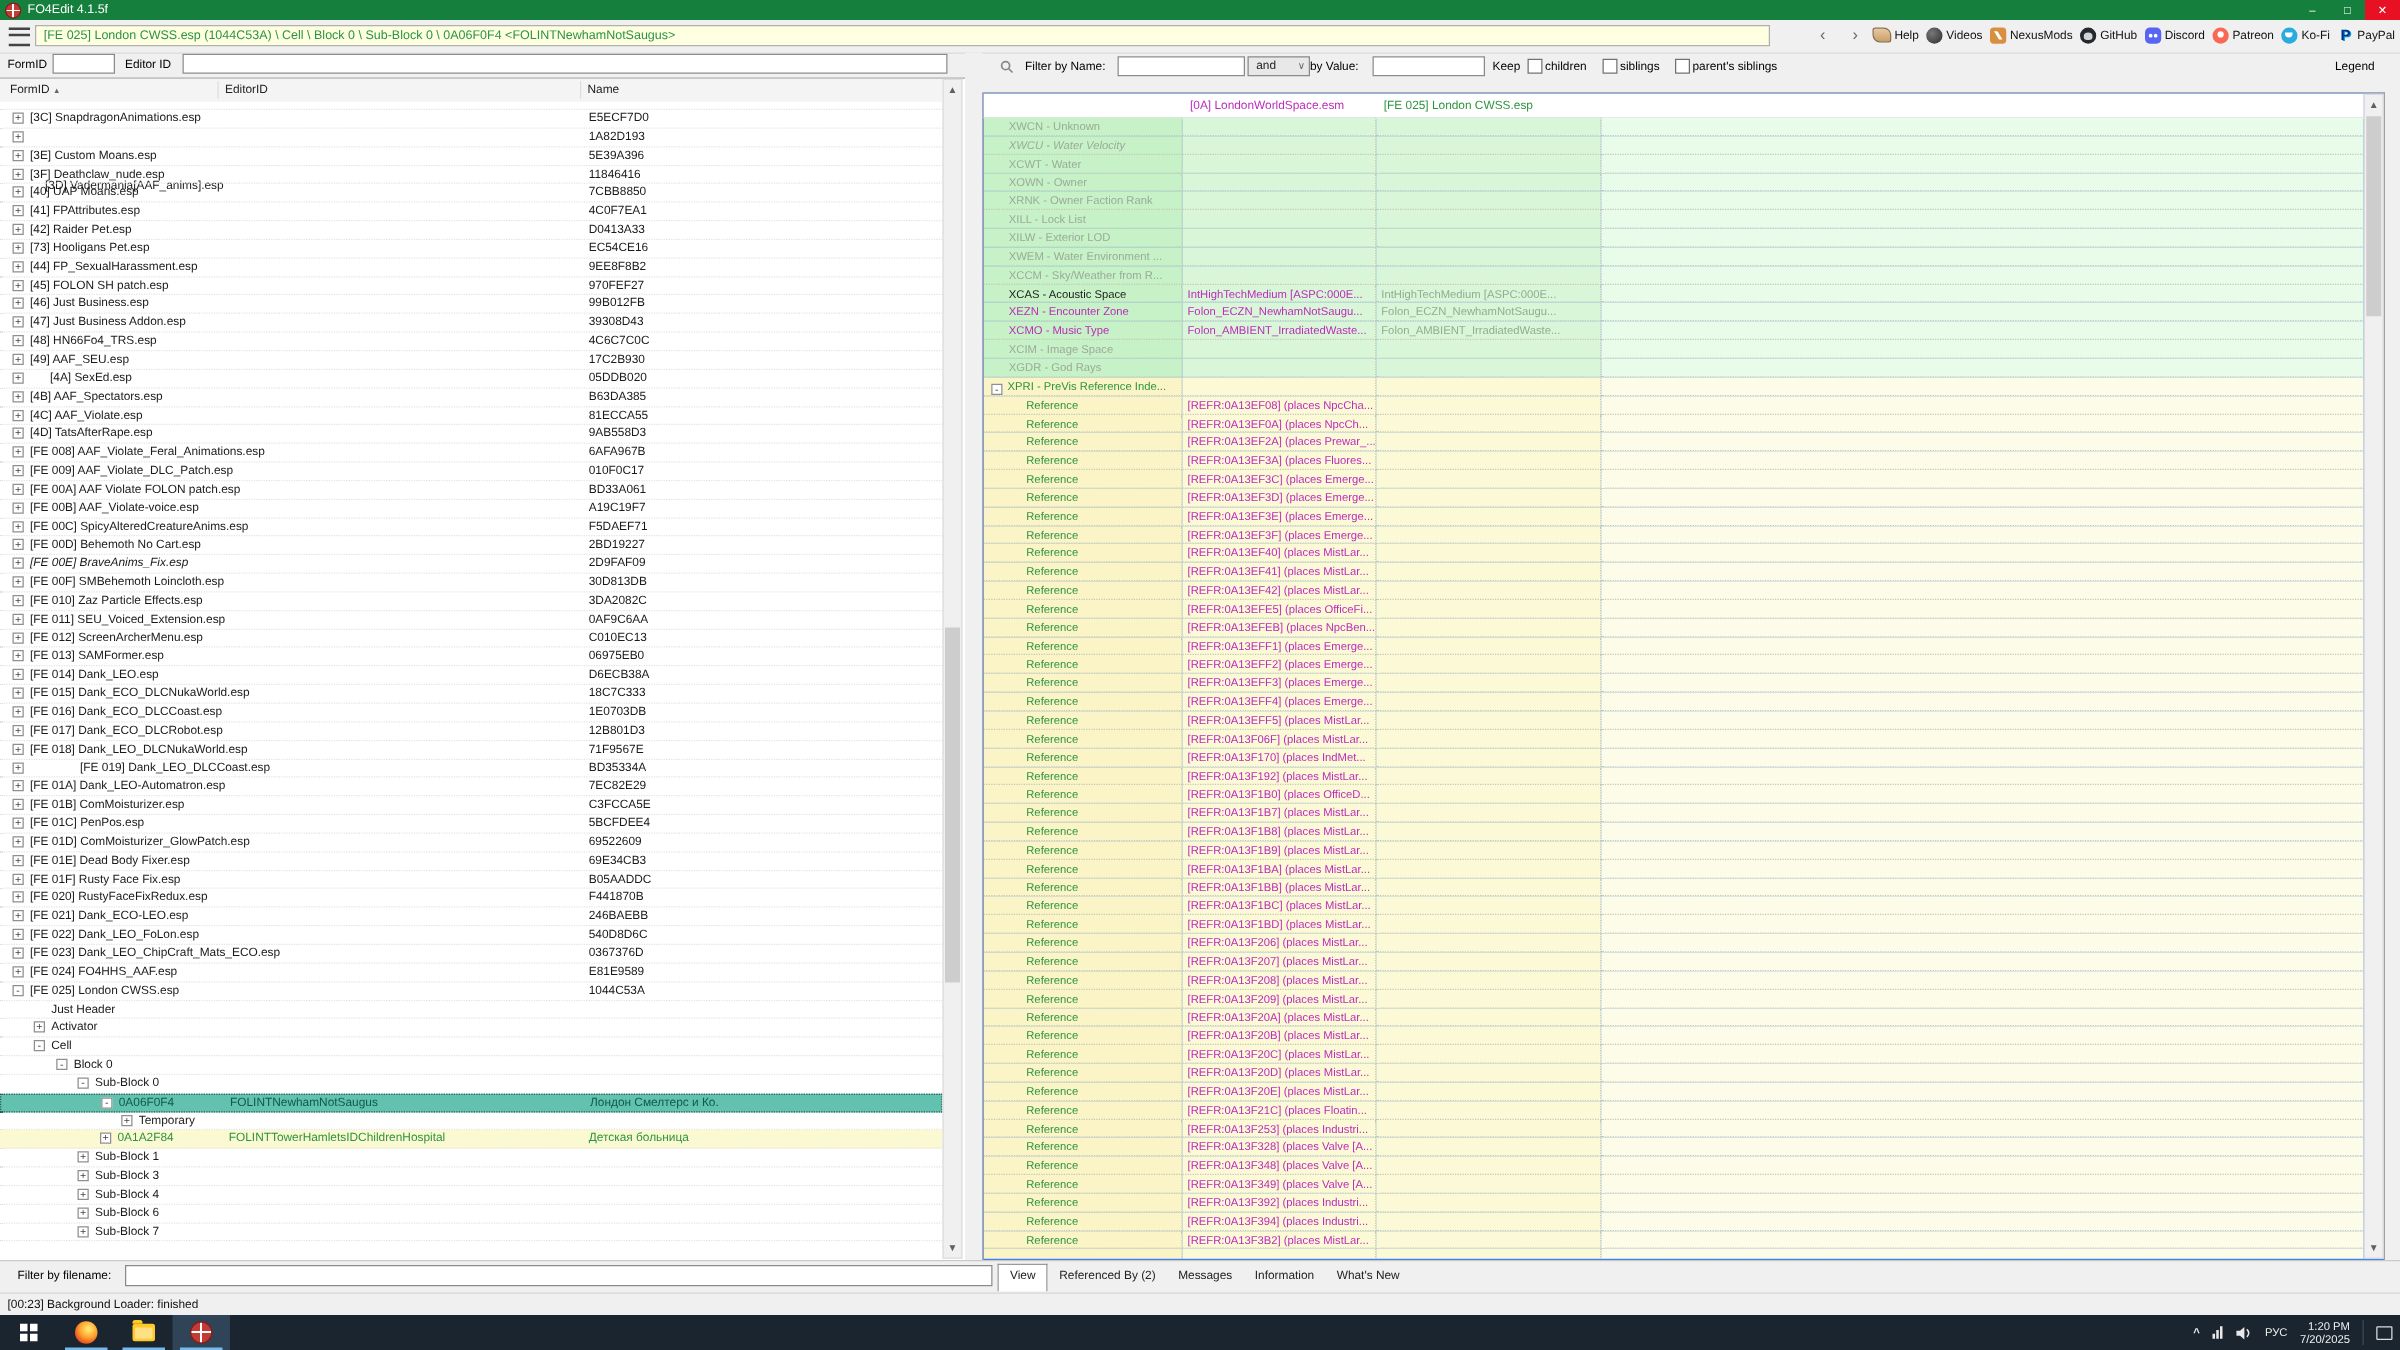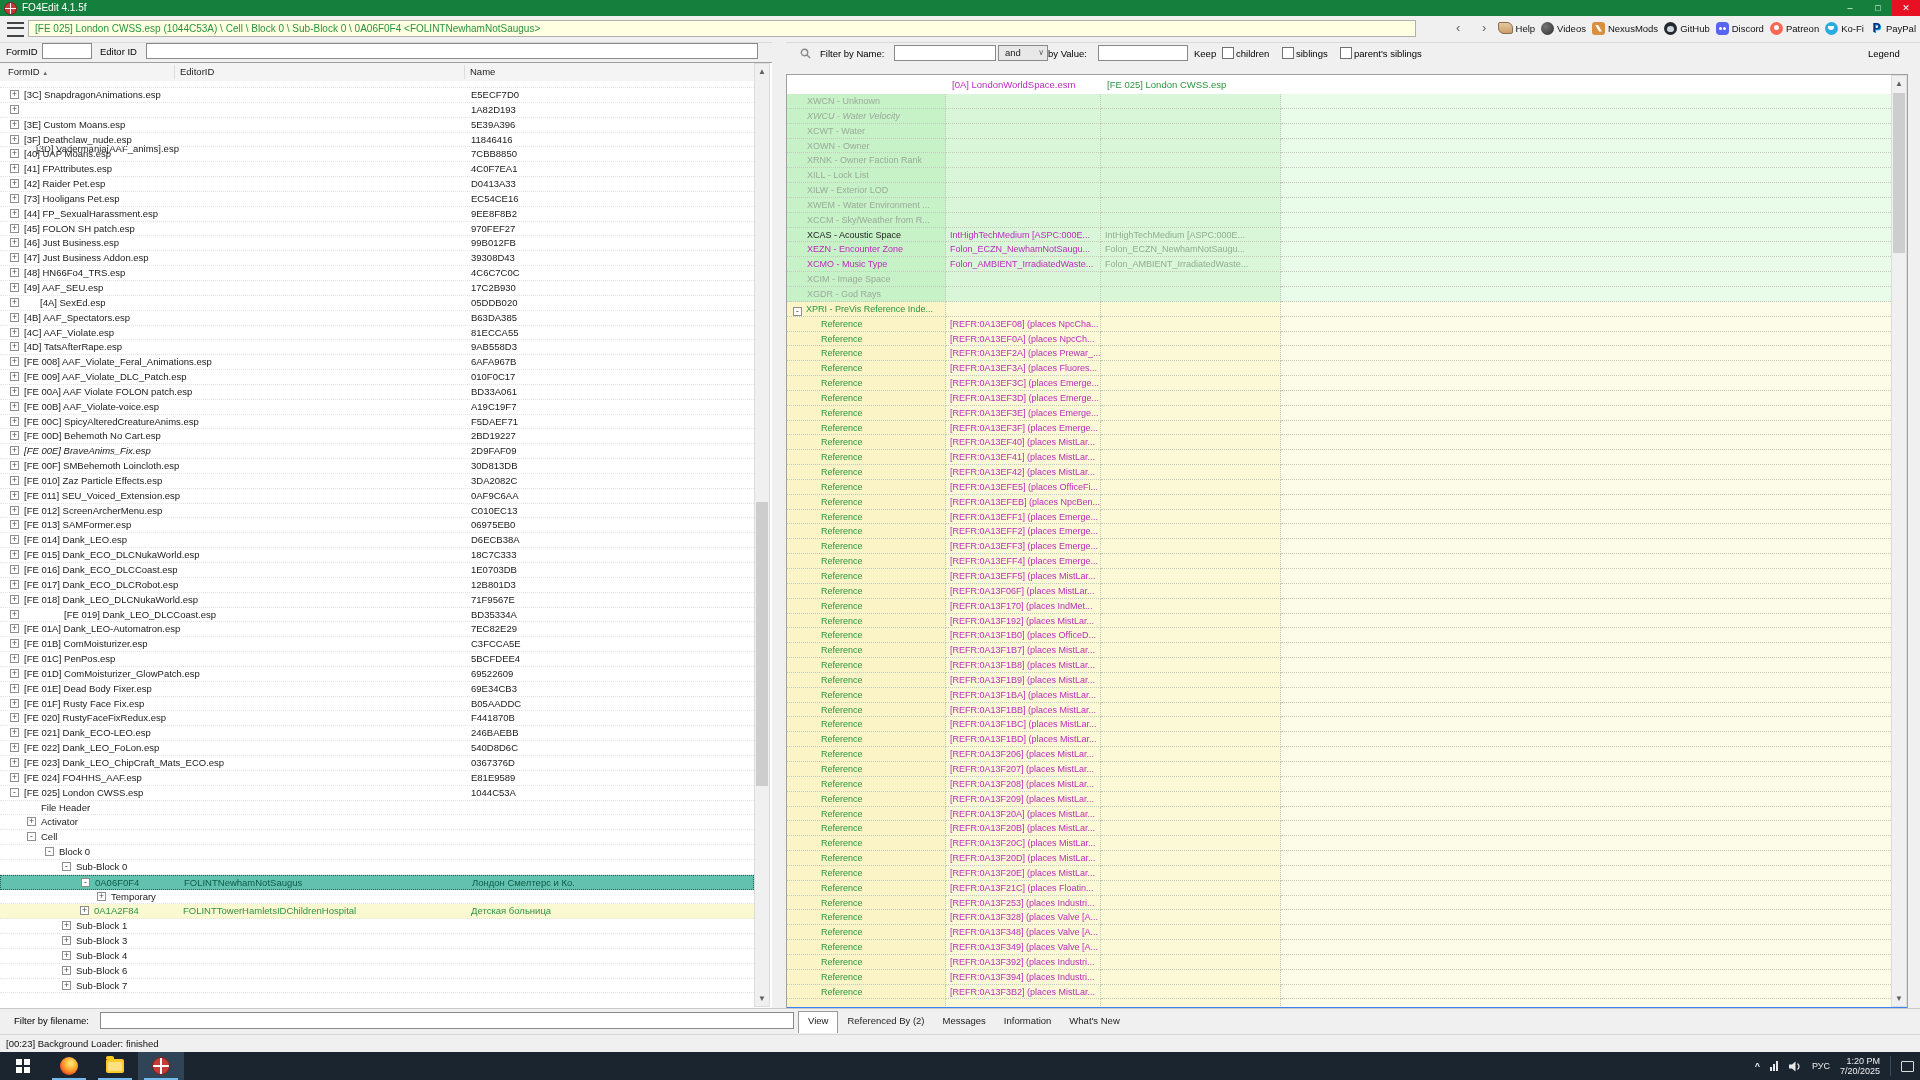--- a/index.html
+++ b/index.html
@@ -413,21 +413,21 @@
           <span class="expbox" style="left: 10px;">+</span>
           <span style="left: 24px;">[FE 024] FO4HHS_AAF.esp</span>
           <span class="crc" style="left: 471px;">E81E9589</span>
         </div>
         <div class="lrow">
           <span class="expbox" style="left: 10px;">-</span>
           <span style="left: 24px;">[FE 025] London CWSS.esp</span>
           <span class="crc" style="left: 471px;">1044C53A</span>
         </div>
         <div class="lrow">
-          <span style="left: 41px;">File Header</span>
+          <span style="left: 41px;">Just Header</span>
         </div>
         <div class="lrow">
           <span class="expbox" style="left: 27px;">+</span>
           <span style="left: 41px;">Activator</span>
         </div>
         <div class="lrow">
           <span class="expbox" style="left: 27px;">-</span>
           <span style="left: 41px;">Cell</span>
         </div>
         <div class="lrow">

